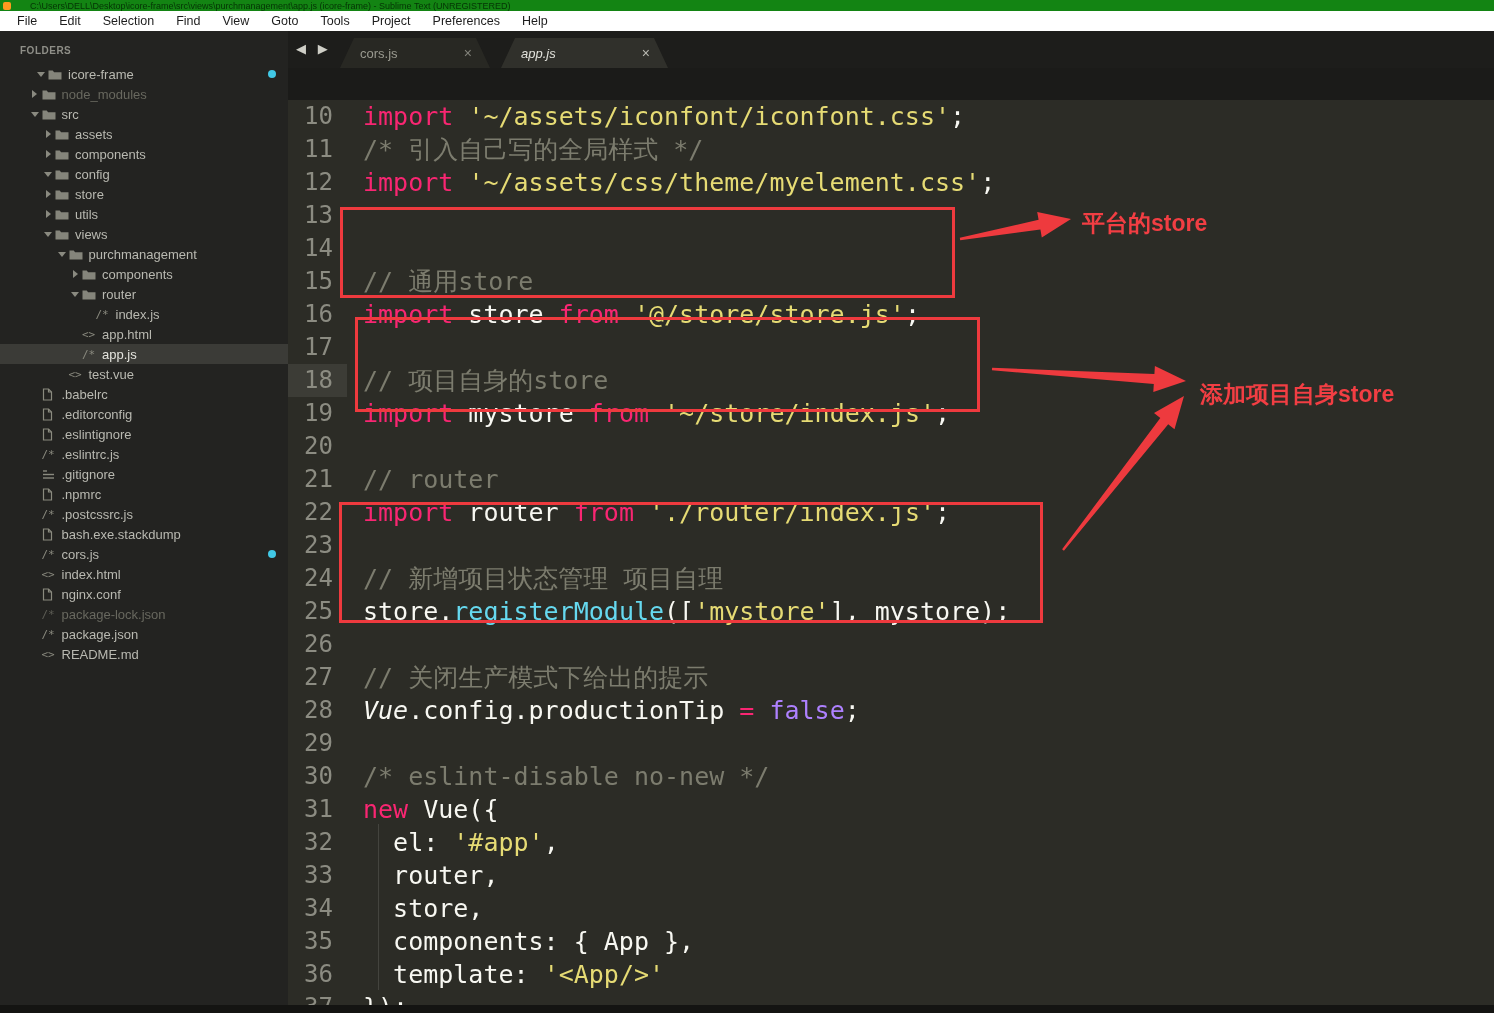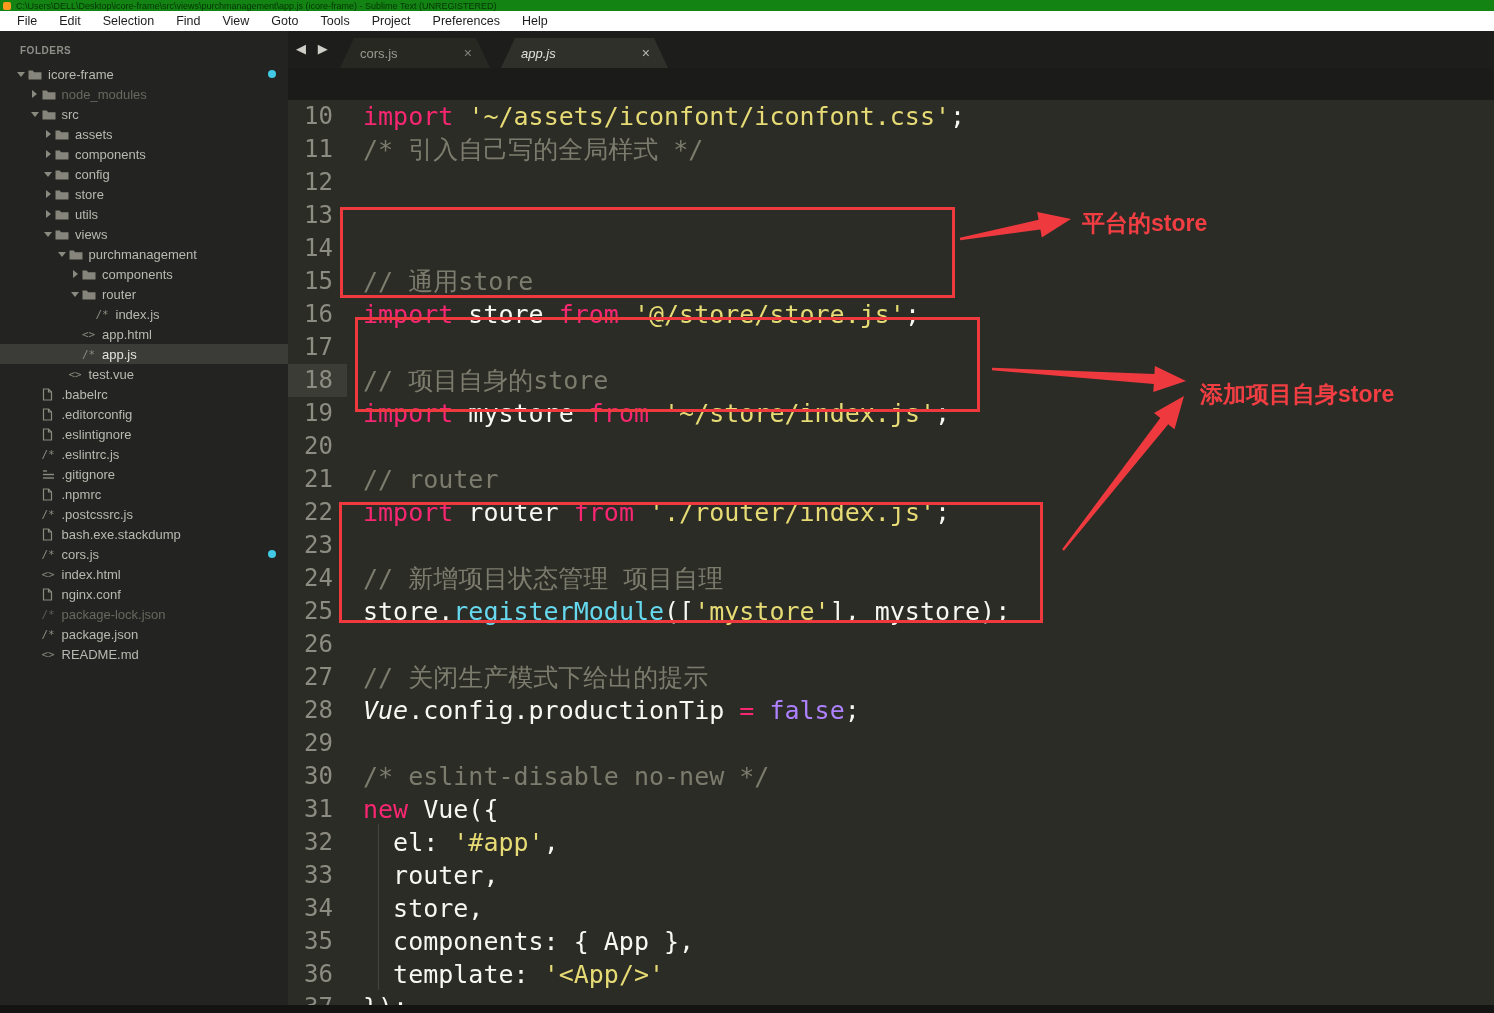--- a/index.html
+++ b/index.html
@@ -5,21 +5,21 @@
   * { margin:0; padding:0; box-sizing:border-box; }
   html,body { width:1494px; height:1013px; overflow:hidden; background:#1b1b19;
               font-family:"Liberation Sans", sans-serif; }
   #app { position:relative; width:1494px; height:1013px; }
 
   
   .titlebar { position:absolute; left:0; top:0; width:100%; height:11px; background:#138413;
               display:flex; align-items:center; overflow:hidden; }
   .titlebar .app-ico { width:8px; height:8px; margin-left:3px; border-radius:2px;
               background:#ff9a1f; flex:0 0 auto; }
-  .titlebar .ttl { font-size:9px; line-height:10px; color:rgba(0,30,0,0.78); margin-left:5px;
+  .titlebar .ttl { font-size:9px; line-height:10px; color:rgba(0,30,0,0.78); margin-left:19px;
               white-space:nowrap; letter-spacing:0; }
 
   
   .menubar { position:absolute; left:0; top:11px; width:100%; height:20px; background:#ffffff;
              display:flex; align-items:center; padding-left:6px; }
   .menu-item { font-size:12.5px; color:#1d1d1d; padding:0 11px; height:100%; display:flex;
              align-items:center; cursor:default; }
 
   
   .sidebar { position:absolute; left:0; top:31px; width:288px; height:974px; background:#232321;
@@ -96,21 +96,21 @@
       <div class="menu-item">Goto</div>
       <div class="menu-item">Tools</div>
       <div class="menu-item">Project</div>
       <div class="menu-item">Preferences</div>
       <div class="menu-item">Help</div>
     </div>
 
   <div class="sidebar">
     <div class="folders-heading">FOLDERS</div>
     <div id="tree">
-        <div class="tree-row" style="padding-left: 14px;">
+        <div class="tree-row" style="padding-left: 14px; margin-left: 20px;">
           <span class="tri">
             <span class="t-open"></span>
           </span>
           <span class="tree-ico">
             <svg width="14" height="11" viewBox="0 0 14 11">
               <path d="M0.5 1.5 h4.2 l1.4 1.8 h7.4 v7.2 h-13 z" fill="#85857b"></path>
             </svg>
           </span>
           <span>icore-frame</span>
           <span class="mod-dot"></span>
@@ -412,20 +412,21 @@
   <div class="code-row">
         <span class="gutter">10</span>
         <span class="code-text"><span class="seg-kw">import</span><span class="seg-pl"> </span><span class="seg-str">'~/assets/iconfont/iconfont.css'</span><span class="seg-pl">;</span></span>
       </div>
       <div class="code-row">
         <span class="gutter">11</span>
         <span class="code-text"><span class="seg-com">/* 引入自己写的全局样式 */</span></span>
       </div>
       <div class="code-row">
         <span class="gutter">12</span>
+        <span class="code-text"><span class="seg-kw">import</span><span class="seg-pl"> </span><span class="seg-str">'~/assets/css/theme/myelement.css'</span><span class="seg-pl">;</span></span>
       </div>
       <div class="code-row">
         <span class="gutter">13</span>
         <span class="code-text"></span>
       </div>
       <div class="code-row">
         <span class="gutter">14</span>
         <span class="code-text"></span>
       </div>
       <div class="code-row">

